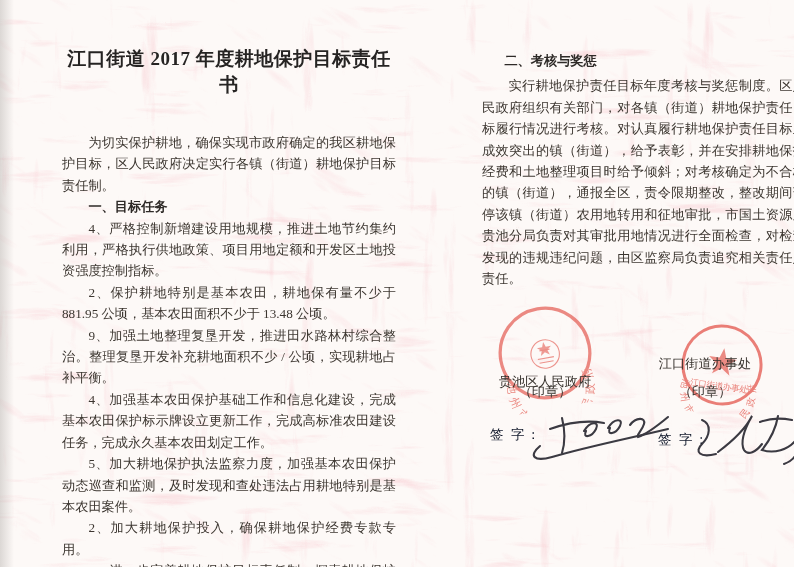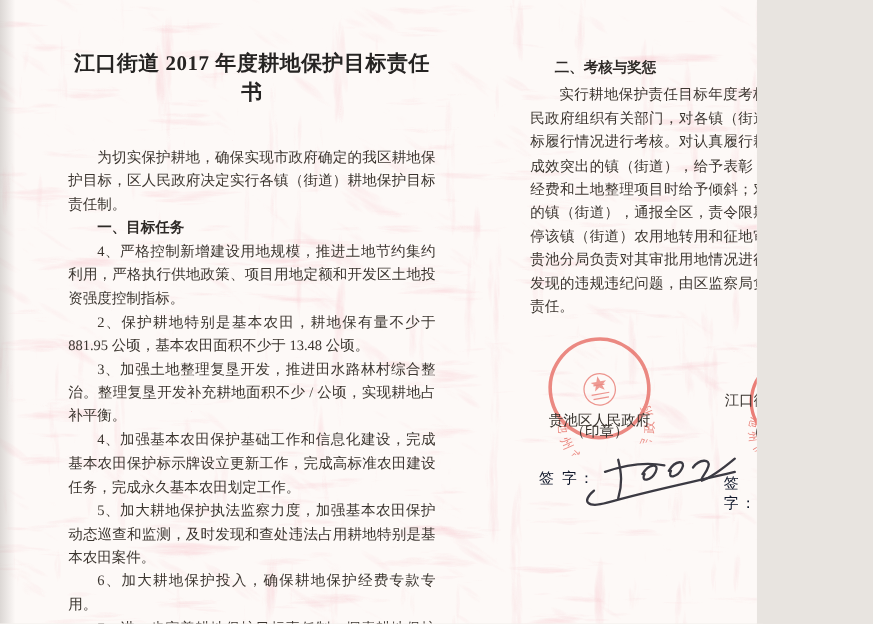--- a/index.html
+++ b/index.html
@@ -1,18 +1,18 @@
 <!DOCTYPE html>
 <html><head>
 <meta charset="utf-8">
 <style>
   html,body{margin:0;padding:0;background:#e8e4e0;}
   .page{
     position:relative;
-    width:688px;height:567px;
+    width:794px;height:567px;
     background:#fdfaf8;
     overflow:hidden;
     font-family:"Liberation Serif","DejaVu Serif",serif;
     color:#3c3630;
     text-decoration:underline;
   }
   .scan-edge{
     position:absolute;left:0;top:0;width:14px;height:100%;
     background:linear-gradient(90deg, rgba(120,115,110,0.25), rgba(120,115,110,0));
     pointer-events:none;
@@ -74,24 +74,24 @@
   </svg>
 
   <div class="scan-edge"></div>
 
   <div class="col col-left">
     <h1 class="doc-title">江口街道 2017 年度耕地保护目标责任书</h1>
     <p class="intro">为切实保护耕地，确保实现市政府确定的我区耕地保护目标，区人民政府决定实行各镇（街道）耕地保护目标责任制。</p>
     <p class="sec-heading">一、目标任务</p>
     <p class="item">4、严格控制新增建设用地规模，推进土地节约集约利用，严格执行供地政策、项目用地定额和开发区土地投资强度控制指标。</p>
     <p class="item">2、保护耕地特别是基本农田，耕地保有量不少于 881.95 公顷，基本农田面积不少于 13.48 公顷。</p>
-    <p class="item">3、加强土地整理复垦开发，推进田水路林村综合整治。整理复垦开发补充耕地面积不少 / 公顷，实现耕地占补平衡。</p>
+    <p class="item">9、加强土地整理复垦开发，推进田水路林村综合整治。整理复垦开发补充耕地面积不少 / 公顷，实现耕地占补平衡。</p>
     <p class="item">4、加强基本农田保护基础工作和信息化建设，完成基本农田保护标示牌设立更新工作，完成高标准农田建设任务，完成永久基本农田划定工作。</p>
     <p class="item">5、加大耕地保护执法监察力度，加强基本农田保护动态巡查和监测，及时发现和查处违法占用耕地特别是基本农田案件。</p>
-    <p class="item">6、加大耕地保护投入，确保耕地保护经费专款专用。</p>
+    <p class="item">2、加大耕地保护投入，确保耕地保护经费专款专用。</p>
     <p class="item">7、进一步完善耕地保护目标责任制，探索耕地保护新机制，不断提高耕地保护水平。</p>
   </div>
 
   <div class="col col-right">
     <p class="sec-heading">二、考核与奖惩</p>
     <p class="sec-body">实行耕地保护责任目标年度考核与奖惩制度。区人民政府组织有关部门，对各镇（街道）耕地保护责任目标履行情况进行考核。对认真履行耕地保护责任目标且成效突出的镇（街道），给予表彰，并在安排耕地保护经费和土地整理项目时给予倾斜；对考核确定为不合格的镇（街道），通报全区，责令限期整改，整改期间暂停该镇（街道）农用地转用和征地审批，市国土资源局贵池分局负责对其审批用地情况进行全面检查，对检查发现的违规违纪问题，由区监察局负责追究相关责任人责任。</p>
   </div>
 
   <svg class="seal seal-left" width="112" height="112" viewBox="0 0 110 110">
     <g opacity="0.62">

